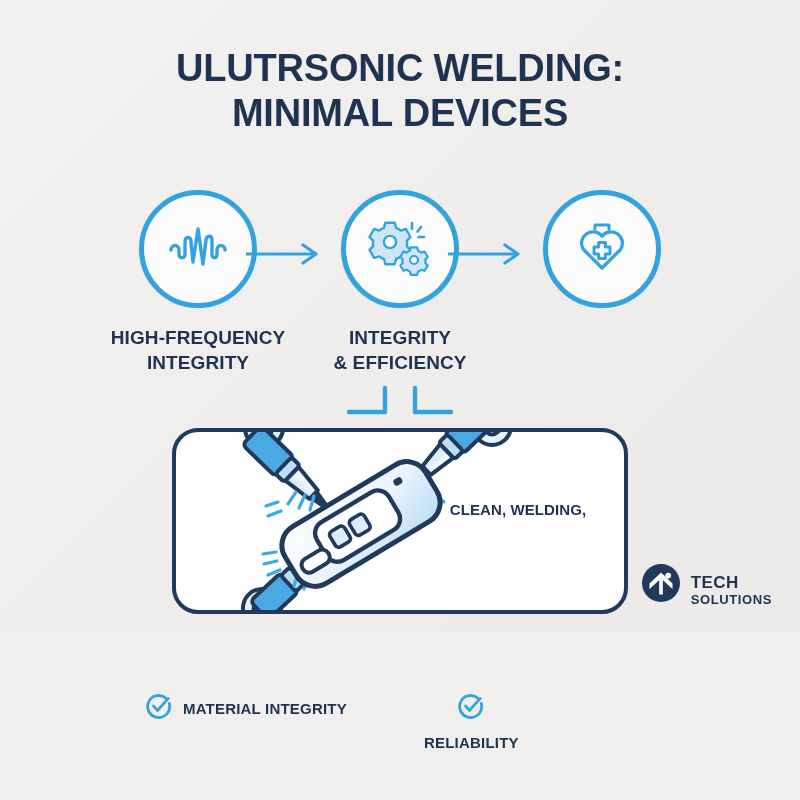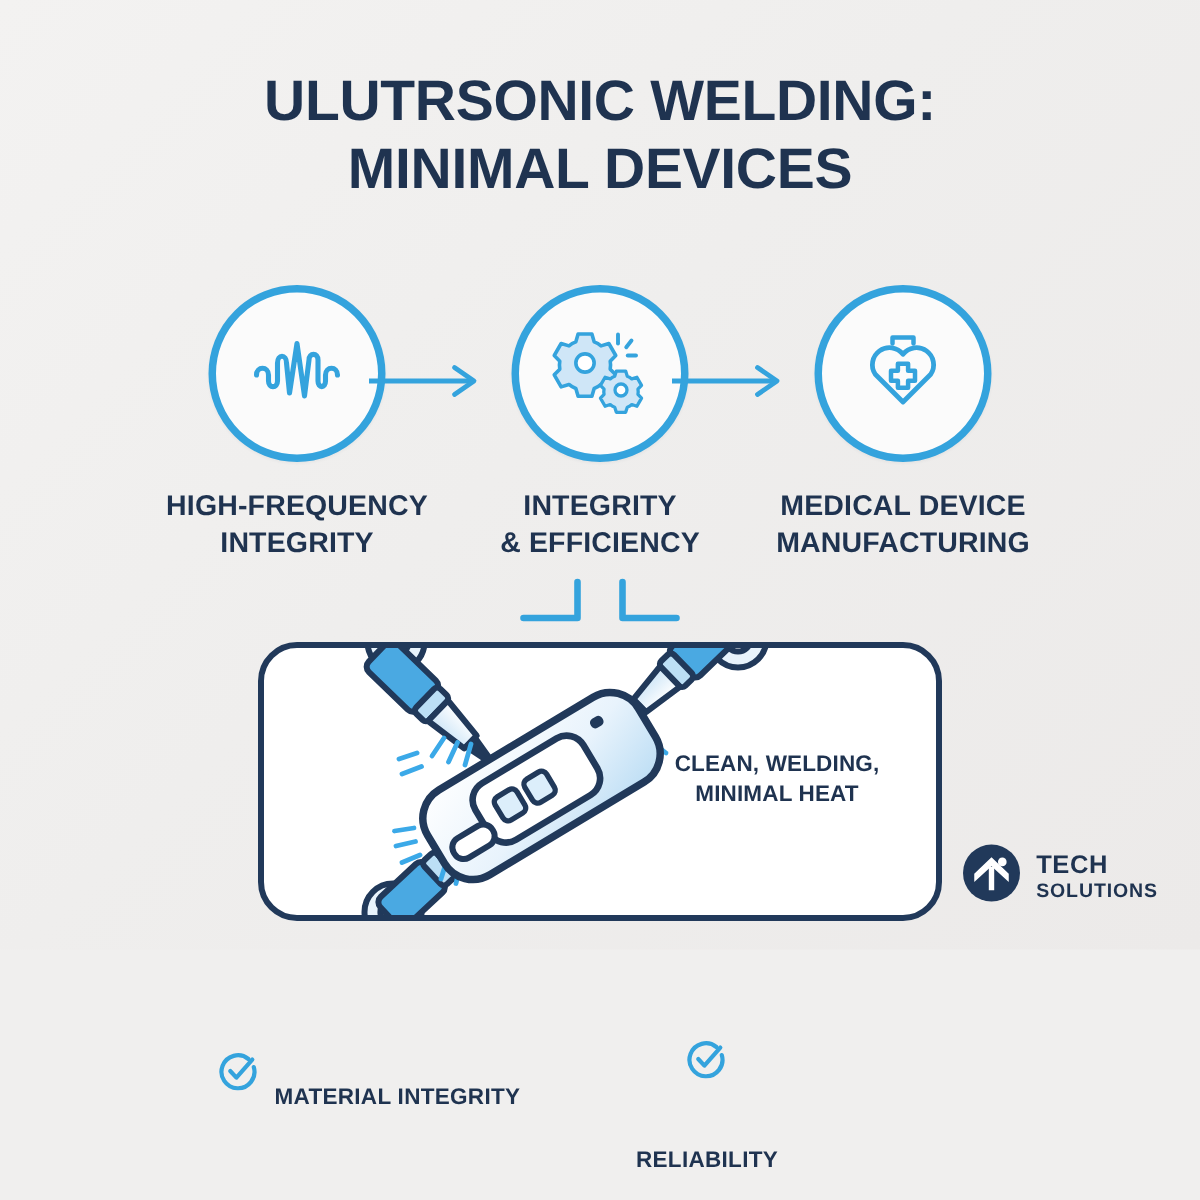--- a/index.html
+++ b/index.html
@@ -141,30 +141,29 @@
     gap: 11px;
   }
   .benefit-0 { left: 6px; top: 0; }
   .benefit-1 { left: 284px; top: 0; flex-direction: column; }
   .benefit-text {
     color: #1f3350;
     font-size: 15px;
     font-weight: bold;
     letter-spacing: 0.2px;
     white-space: nowrap;
-    margin-top: 30px;
   }
 
   
   .logo {
     position: absolute;
     right: 28px;
     bottom: 26px;
     display: flex;
-    align-items: center;
+    align-items: flex-end;
     gap: 10px;
     margin-top: 12px;
   }
   .logo-text {
     color: #1f3350;
     font-size: 17px;
     font-weight: bold;
     line-height: 1.1;
     letter-spacing: 0.4px;
   }
@@ -245,24 +244,20 @@
 
             <path d="M24 11 v-4 h14 v4" fill="none" stroke="#34a3dd" stroke-width="3" stroke-linecap="round" stroke-linejoin="round"></path>
 
             <path d="M31 50 L12.5 31.5 A11.4 11.4 0 0 1 31 18.2
                      A11.4 11.4 0 0 1 49.5 31.5 Z" fill="none" stroke="#34a3dd" stroke-width="3.2" stroke-linejoin="round"></path>
 
             <path d="M27.6 24.5 h6.8 v4.6 h4.6 v6.8 h-4.6 v4.6 h-6.8 v-4.6 h-4.6 v-6.8 h4.6 z" fill="none" stroke="#34a3dd" stroke-width="3" stroke-linejoin="round"></path>
           </svg>
         </span>
       </div>
-      <div class="step-label">
-        <span>MEDICAL DEVICE</span>
-        <span class="l2">MANUFACTURING</span>
-      </div>
     </div>
 
     <div class="arrow arrow-0">
       <svg width="76" height="22" viewBox="0 0 76 22">
         <line x1="0" y1="11" x2="66" y2="11" stroke="#34a3dd" stroke-width="3.2" stroke-linecap="round"></line>
         <polyline points="57,2 70,11 57,20" fill="none" stroke="#34a3dd" stroke-width="3.2" stroke-linecap="round" stroke-linejoin="round"></polyline>
       </svg>
     </div>
     <div class="arrow arrow-1">
       <svg width="76" height="22" viewBox="0 0 76 22">
@@ -362,21 +357,20 @@
         <rect x="-10" y="-9" width="17" height="18" rx="4" fill="#dceefb" stroke="#21395a" stroke-width="3.6"></rect>
 
         <rect x="-73" y="1" width="30" height="15" rx="7" fill="#ffffff" stroke="#21395a" stroke-width="4"></rect>
 
         <rect x="49" y="-21" width="9" height="7" rx="3" fill="#21395a"></rect>
       </g>
     </svg>
 
     <div class="panel-caption">
       <span>CLEAN, WELDING,</span>
-      <span class="l2">MINIMAL HEAT</span>
     </div>
   </div>
 
   <div class="benefits">
     <div class="benefit benefit-0">
       <span>
         <svg width="26" height="26" viewBox="0 0 26 26">
           <path d="M23.2 10.4 A11 11 0 1 1 19.6 5" fill="none" stroke="#34a3dd" stroke-width="2.8" stroke-linecap="round"></path>
           <polyline points="7.5,13 11.6,17.4 22.2,5.4" fill="none" stroke="#34a3dd" stroke-width="2.8" stroke-linecap="round" stroke-linejoin="round"></polyline>
         </svg>

